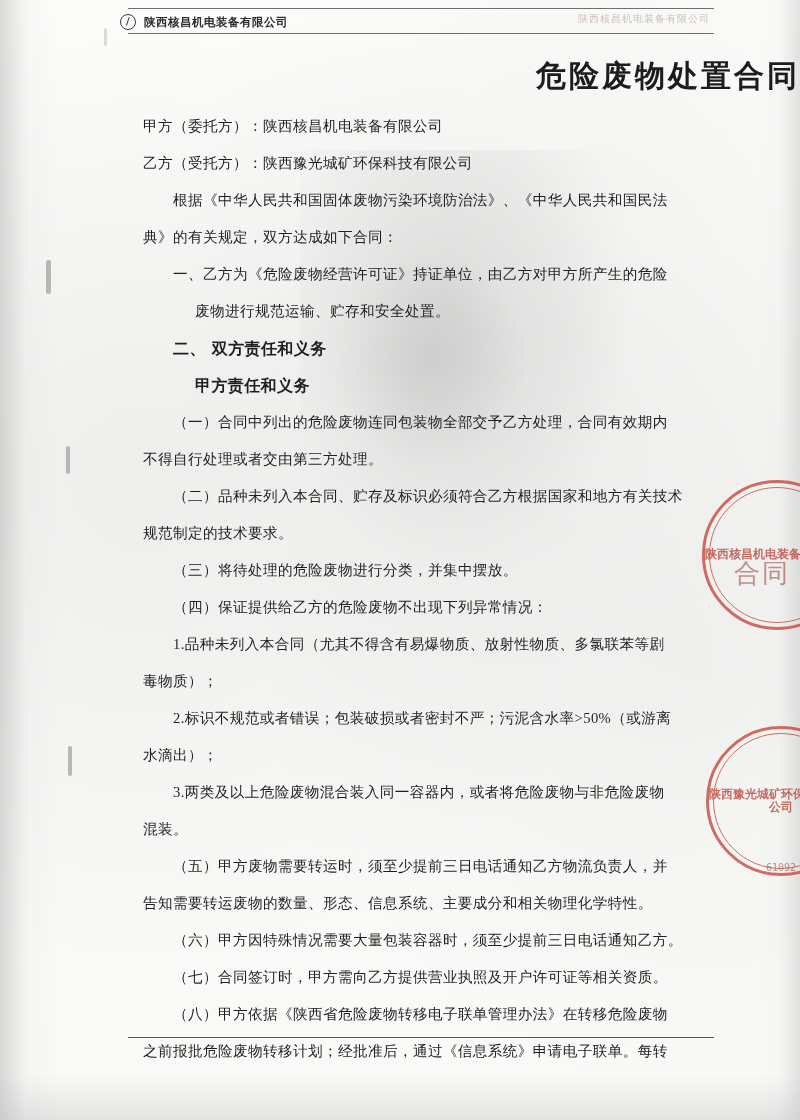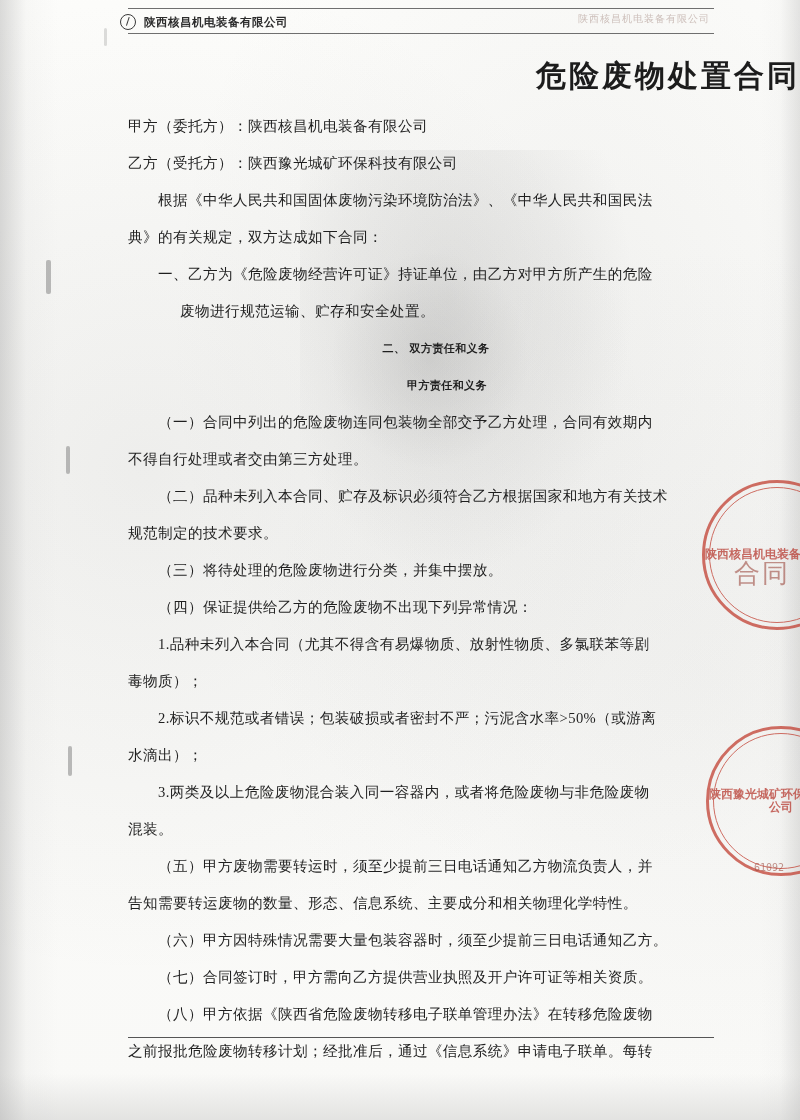--- a/index.html
+++ b/index.html
@@ -132,33 +132,32 @@
 
   
   .body-area {
     position: absolute;
     left: 128px;
     right: 86px;
     top: 108px;
     color: #1f1f1f;
   }
   p.line {
-    margin: 0 0 0 0;
+    margin: 0 0 0 15px;
     font-size: 14.6px;
     line-height: 37px;
     letter-spacing: 0.4px;
     white-space: pre-wrap;
   }
   p.ind1 { text-indent: 30px; }
   p.ind2 { text-indent: 52px; }
   p.bold {
     font-family: "DejaVu Sans", "Liberation Sans", sans-serif;
     font-weight: bold;
-    font-size: 11px;
-    text-align: center;
+    font-size: 16px;
   }
 
   
   .footer-rule {
     position: absolute;
     left: 128px;
     right: 86px;
     bottom: 82px;
     border-top: 1px solid #555;
   }
@@ -206,21 +205,21 @@
     top: 556px;
     font-family: "DejaVu Sans", "Liberation Sans", sans-serif;
     font-size: 26px;
     font-weight: normal;
     color: rgba(150,60,50,0.55);
     letter-spacing: 2px;
     pointer-events: none;
   }
   .seal-code {
     position: absolute;
-    right: 16px;
+    right: 4px;
     top: 862px;
     font-family: "DejaVu Sans Mono", monospace;
     font-size: 10px;
     color: rgba(150,60,50,0.55);
     pointer-events: none;
   }
 
   
   .ghost-blob {
     position: absolute;

